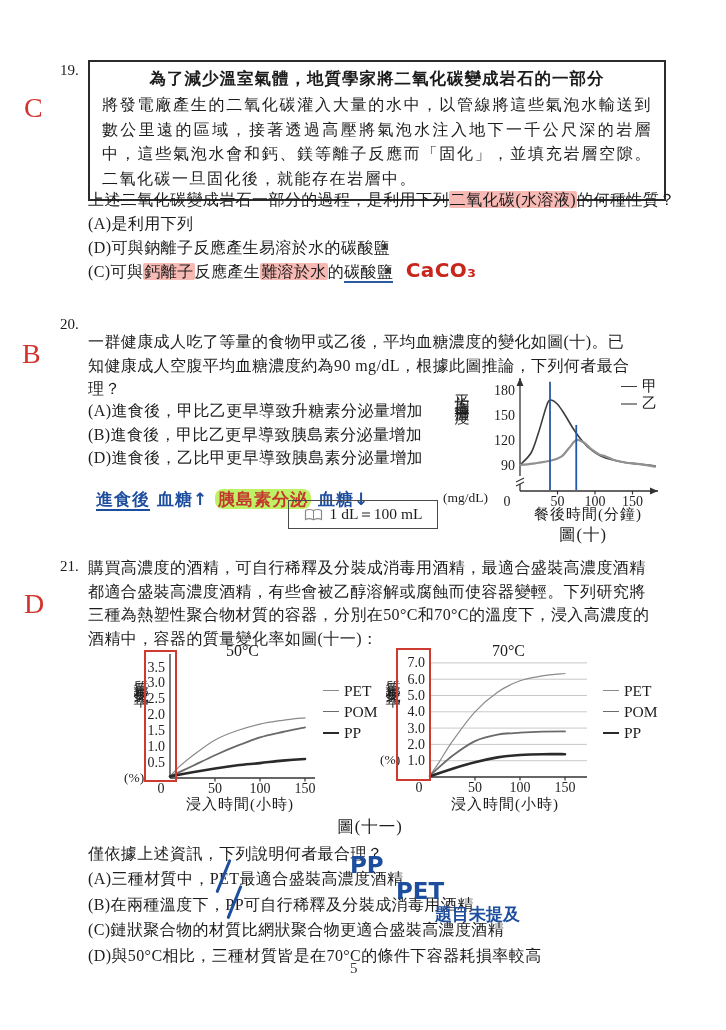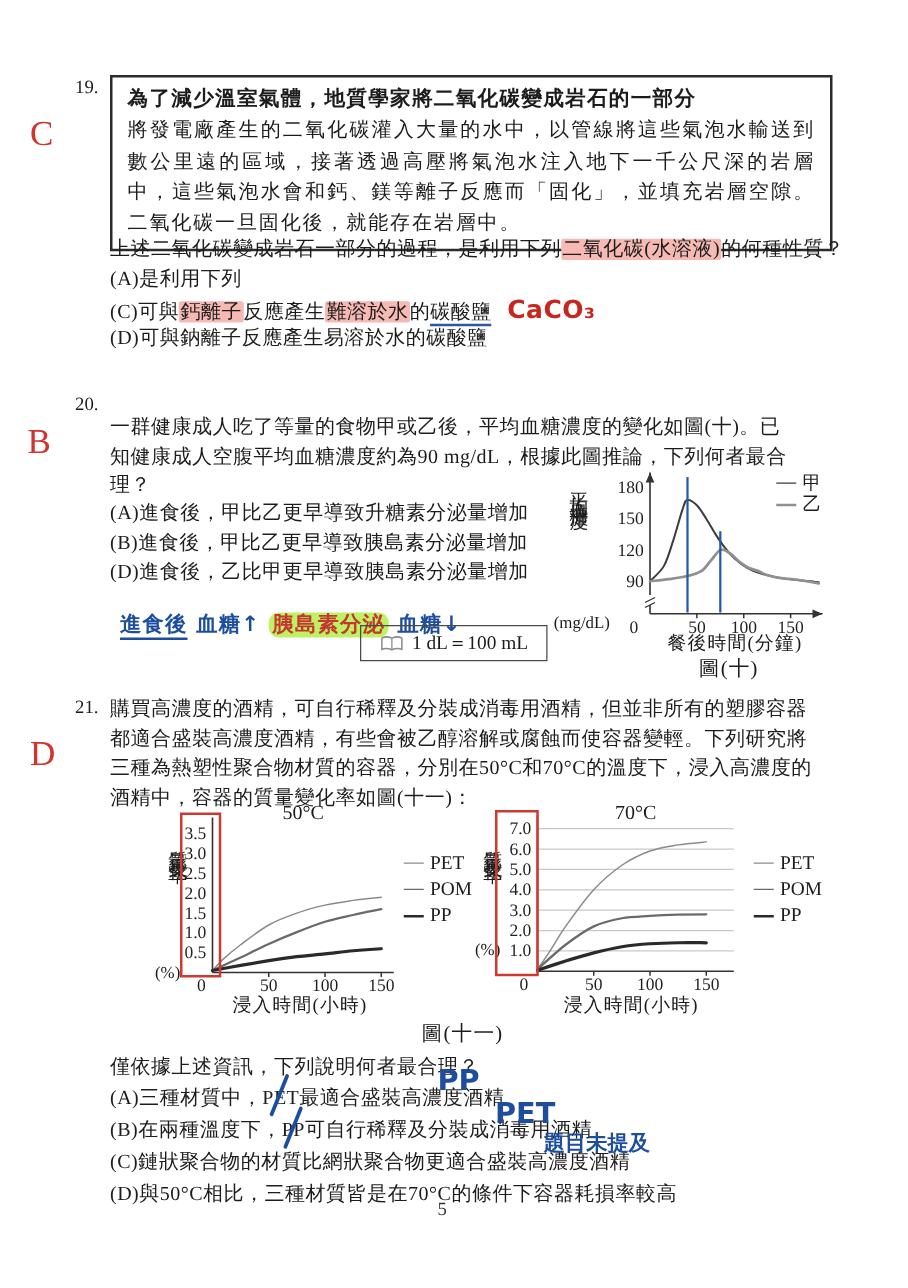--- a/index.html
+++ b/index.html
@@ -3,21 +3,21 @@
 <meta charset="utf-8">
 <style>
   *{margin:0;padding:0;box-sizing:border-box}
   html,body{width:726px;height:1030px;background:#ffffff;overflow:hidden;position:relative;
     font-family:"Liberation Serif","DejaVu Serif",serif;color:#1c1c1c}
   .abs{position:absolute}
   .num{font-size:15px}
   .cjk{font-size:16px;letter-spacing:0.4px;line-height:23.5px}
   .opt{height:23.6px;white-space:nowrap}
   .box19{border:2px solid #2b2b2b;padding:6px 12px 8px 12px}
-  .box19 .title{font-weight:bold;font-size:16.5px;letter-spacing:1px;margin-bottom:3px}
+  .box19 .title{text-align:center;font-weight:bold;font-size:16.5px;letter-spacing:1px;margin-bottom:3px}
   .box19 .body{font-size:16px;line-height:24.5px;text-align:justify;letter-spacing:1.5px}
   .answer-letter{color:#d0342c;font-size:28px;font-weight:normal;font-family:"Liberation Serif",serif}
   .hl{background:#f6b9b4;border-radius:2px;padding:0 1px}
   .blue-underline{border-bottom:2px solid #2b5a9e;padding-bottom:1px}
   .red-hand{color:#c8251d;font-family:"DejaVu Sans",sans-serif;font-weight:bold}
   .blue-hand{color:#1d4e9e;font-family:"DejaVu Sans",sans-serif;font-weight:bold}
   .note-line{font-size:17px;white-space:nowrap;letter-spacing:1px}
   .note-line .u{border-bottom:2.5px solid #1d4e9e}
   .note-line .redpart{color:#c3372f;background:#bef264;border-radius:8px;padding:0 3px}
   .unit-box{border:1.5px solid #4a4a4a;display:flex;align-items:center;justify-content:center;gap:7px;font-size:15.5px}
@@ -49,25 +49,25 @@
   <div class="title">為了減少溫室氣體，地質學家將二氧化碳變成岩石的一部分</div>
   <div class="body">將發電廠產生的二氧化碳灌入大量的水中，以管線將這些氣泡水輸送到數公里遠的區域，接著透過高壓將氣泡水注入地下一千公尺深的岩層中，這些氣泡水會和鈣、鎂等離子反應而「固化」，並填充岩層空隙。二氧化碳一旦固化後，就能存在岩層中。</div>
 </div>
 
 <div class="abs cjk" style="left:88px;top:188px;width:592px;white-space:nowrap">
   <span>上述二氧化碳變成岩石一部分的過程，是利用下列</span><span class="hl">二氧化碳(水溶液)</span><span>的何種性質？</span>
 </div>
 
 <div class="abs cjk" style="left:88px;top:212px">
   <div class="opt">(A)是利用下列</div>
+  <div class="opt">(D)可與鈉離子反應產生易溶於水的碳酸鹽</div>
   <div class="opt">
     <span>(C)可與</span><span class="hl">鈣離子</span><span>反應產生</span><span class="hl">難溶於水</span><span>的</span><span class="blue-underline">碳酸鹽</span>
     <span class="red-hand" style="font-size:20px;margin-left:8px">CaCO₃</span>
   </div>
-  <div class="opt">(D)可與鈉離子反應產生易溶於水的碳酸鹽</div>
 </div>
 
 <div class="abs num" style="left:60px;top:316px">20.</div>
 <div class="abs answer-letter" style="left:22px;top:338px">B</div>
 
 <div class="abs cjk" style="left:88px;top:330px;white-space:nowrap">
   <div>一群健康成人吃了等量的食物甲或乙後，平均血糖濃度的變化如圖(十)。已</div>
   <div>知健康成人空腹平均血糖濃度約為90 mg/dL，根據此圖推論，下列何者最合</div>
   <div>理？</div>
 </div>
@@ -131,21 +131,21 @@
       </div>
     </div>
   <div class="abs xlab" style="left:60px;top:133px;width:170px">餐後時間(分鐘)</div>
   <div class="abs fig-caption" style="left:80px;top:152px;width:120px">圖(十)</div>
 </div>
 
 <div class="abs num" style="left:60px;top:558px">21.</div>
 <div class="abs answer-letter" style="left:24px;top:588px">D</div>
 
 <div class="abs cjk" style="left:88px;top:556px;white-space:nowrap">
-  <div>購買高濃度的酒精，可自行稀釋及分裝成消毒用酒精，但並非所有的塑膠容器</div>
+  <div>購買高濃度的酒精，可自行稀釋及分裝成消毒用酒精，最適合盛裝高濃度酒精</div>
   <div>都適合盛裝高濃度酒精，有些會被乙醇溶解或腐蝕而使容器變輕。下列研究將</div>
   <div>三種為熱塑性聚合物材質的容器，分別在50°C和70°C的溫度下，浸入高濃度的</div>
   <div>酒精中，容器的質量變化率如圖(十一)：</div>
 </div>
 
 <div class="chart" style="left:60px;top:642px;width:330px;height:180px">
   <div class="abs fig-title" style="left:110px;top:0px;width:145px">50°C</div>
   <div class="abs ylab" style="left:72px;top:26px;height:104px">質量變化率</div>
   <div class="abs ylab-unit" style="left:64px;top:128px">(%)</div>
   <svg id="fig11a-svg" style="left:0;top:0" width="262" height="155" viewBox="0 0 262 155">

